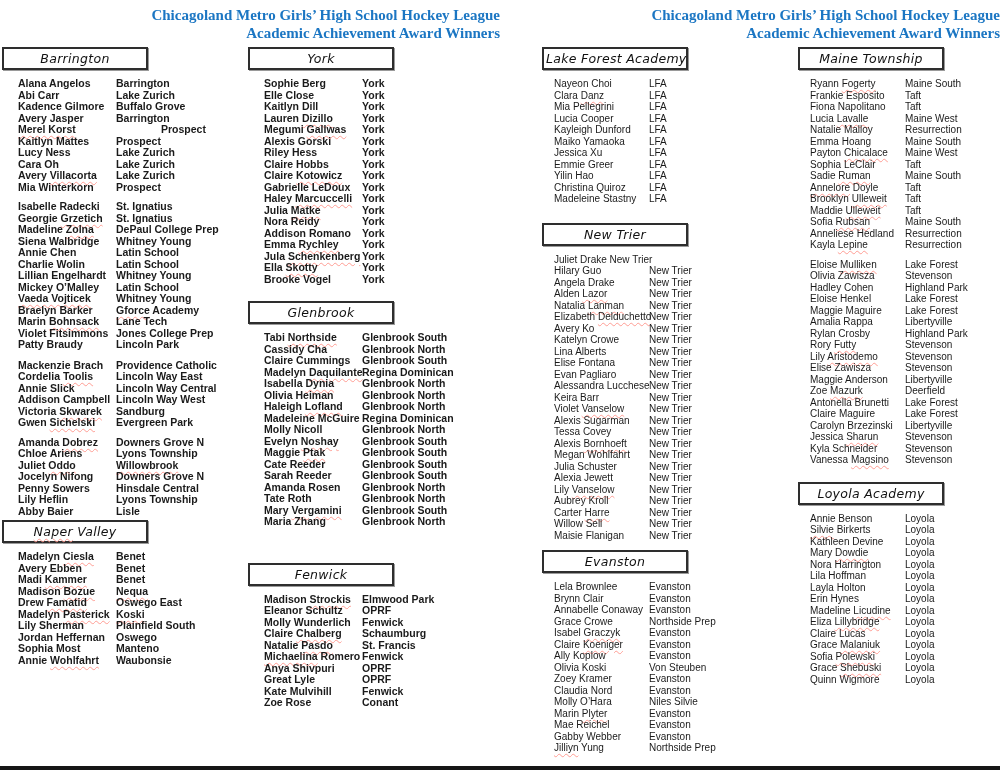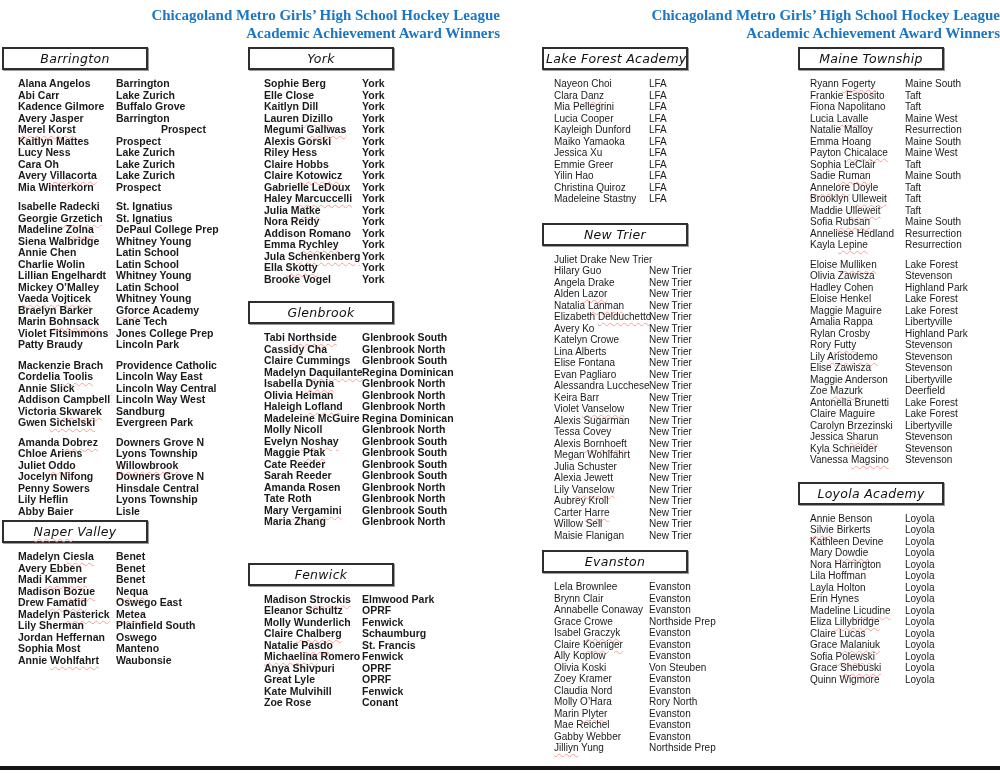--- a/index.html
+++ b/index.html
@@ -245,21 +245,21 @@
           <div class="row">
             <span class="name">Madison <span class="sq">Bozue</span></span>
             <span class="school"><span class="sq">Nequa</span></span>
           </div>
           <div class="row">
             <span class="name">Drew <span class="sq">Famatid</span></span>
             <span class="school">Oswego East</span>
           </div>
           <div class="row">
             <span class="name">Madelyn <span class="sq">Pasterick</span></span>
-            <span class="school"><span class="sq">Metea</span></span>
+            <span class="school"><span class="sq">Koski</span></span>
           </div>
           <div class="row">
             <span class="name">Lily Sherman</span>
             <span class="school">Plainfield South</span>
           </div>
           <div class="row">
             <span class="name">Jordan Heffernan</span>
             <span class="school">Oswego</span>
           </div>
           <div class="row">
@@ -682,21 +682,21 @@
           <div class="row">
             <span class="name">Zoey Kramer</span>
             <span class="school">Evanston</span>
           </div>
           <div class="row">
             <span class="name">Claudia Nord</span>
             <span class="school">Evanston</span>
           </div>
           <div class="row">
             <span class="name">Molly O’Hara</span>
-            <span class="school">Rory North</span>
+            <span class="school">Niles Silvie</span>
           </div>
           <div class="row">
             <span class="name">Marin <span class="sq">Plyter</span></span>
             <span class="school">Evanston</span>
           </div>
           <div class="row">
             <span class="name">Mae Reichel</span>
             <span class="school">Evanston</span>
           </div>
           <div class="row">

